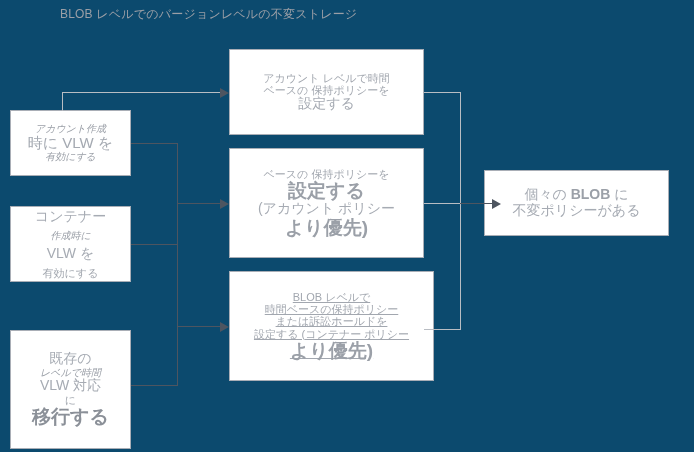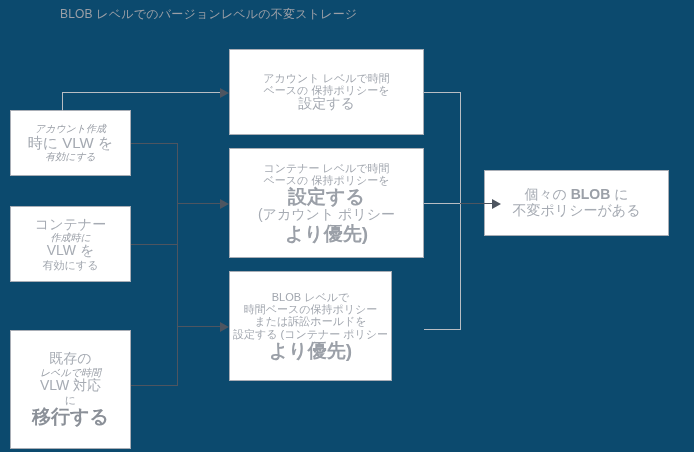--- a/index.html
+++ b/index.html
@@ -76,21 +76,21 @@
 <div id="canvas">
 
   <div class="title">BLOB レベルでのバージョンレベルの不変ストレージ</div>
 
   <div class="node" style="left:10px; top:110px; width:121px; height:66px;">
     <span class="ln t-sm">アカウント作成</span>
     <span class="ln t-xl">時に VLW を</span>
     <span class="ln t-sm">有効にする</span>
   </div>
 
-  <div class="node" style="left:10px; top:206px; width:121px; height:76px;">
+  <div class="node" style="left:10px; top:206px; width:121px; height:76px;justify-content:space-between;">
     <span class="ln t-lg">コンテナー</span>
     <span class="ln t-sm">作成時に</span>
     <span class="ln t-lg">VLW を</span>
     <span class="ln t-md">有効にする</span>
   </div>
 
   <div class="node" style="left:10px; top:330px; width:121px; height:119px;">
     <span class="ln t-lg">既存の</span>
     <span class="ln t-sm">レベルで時間</span>
     <span class="ln t-lg">VLW 対応</span>
@@ -98,28 +98,27 @@
     <span class="ln t-bold-dark">移行する</span>
   </div>
 
   <div class="node" style="left:229px; top:49px; width:195px; height:86px;">
     <span class="ln t-md">アカウント レベルで時間</span>
     <span class="ln t-md">ベースの 保持ポリシーを</span>
     <span class="ln t-lg">設定する</span>
   </div>
 
   <div class="node" style="left:229px; top:148px; width:195px; height:110px;">
-    <span class="ln t-md">コンテナー レベルで時間</span>
     <span class="ln t-md">ベースの 保持ポリシーを</span>
     <span class="ln t-xxl">設定する</span>
     <span class="ln t-lg">(アカウント ポリシー</span>
     <span class="ln t-xxl">より優先)</span>
   </div>
 
-  <div class="node" style="left:229px; top:271px; width:163px; height:110px;">
+  <div class="node" style="left:229px; top:271px; width:205px; height:110px;text-decoration:underline;">
     <span class="ln t-md">BLOB レベルで</span>
     <span class="ln t-md">時間ベースの保持ポリシー</span>
     <span class="ln t-md">または訴訟ホールドを</span>
     <span class="ln t-md">設定する (コンテナー ポリシー</span>
     <span class="ln t-xxl">より優先)</span>
   </div>
 
   <div class="node" style="left:484px; top:170px; width:185px; height:66px;">
     <span class="ln t-lg"><span>個々の </span><span class="t-inline-b">BLOB</span><span> に</span></span>
     <span class="ln t-lg">不変ポリシーがある</span>

